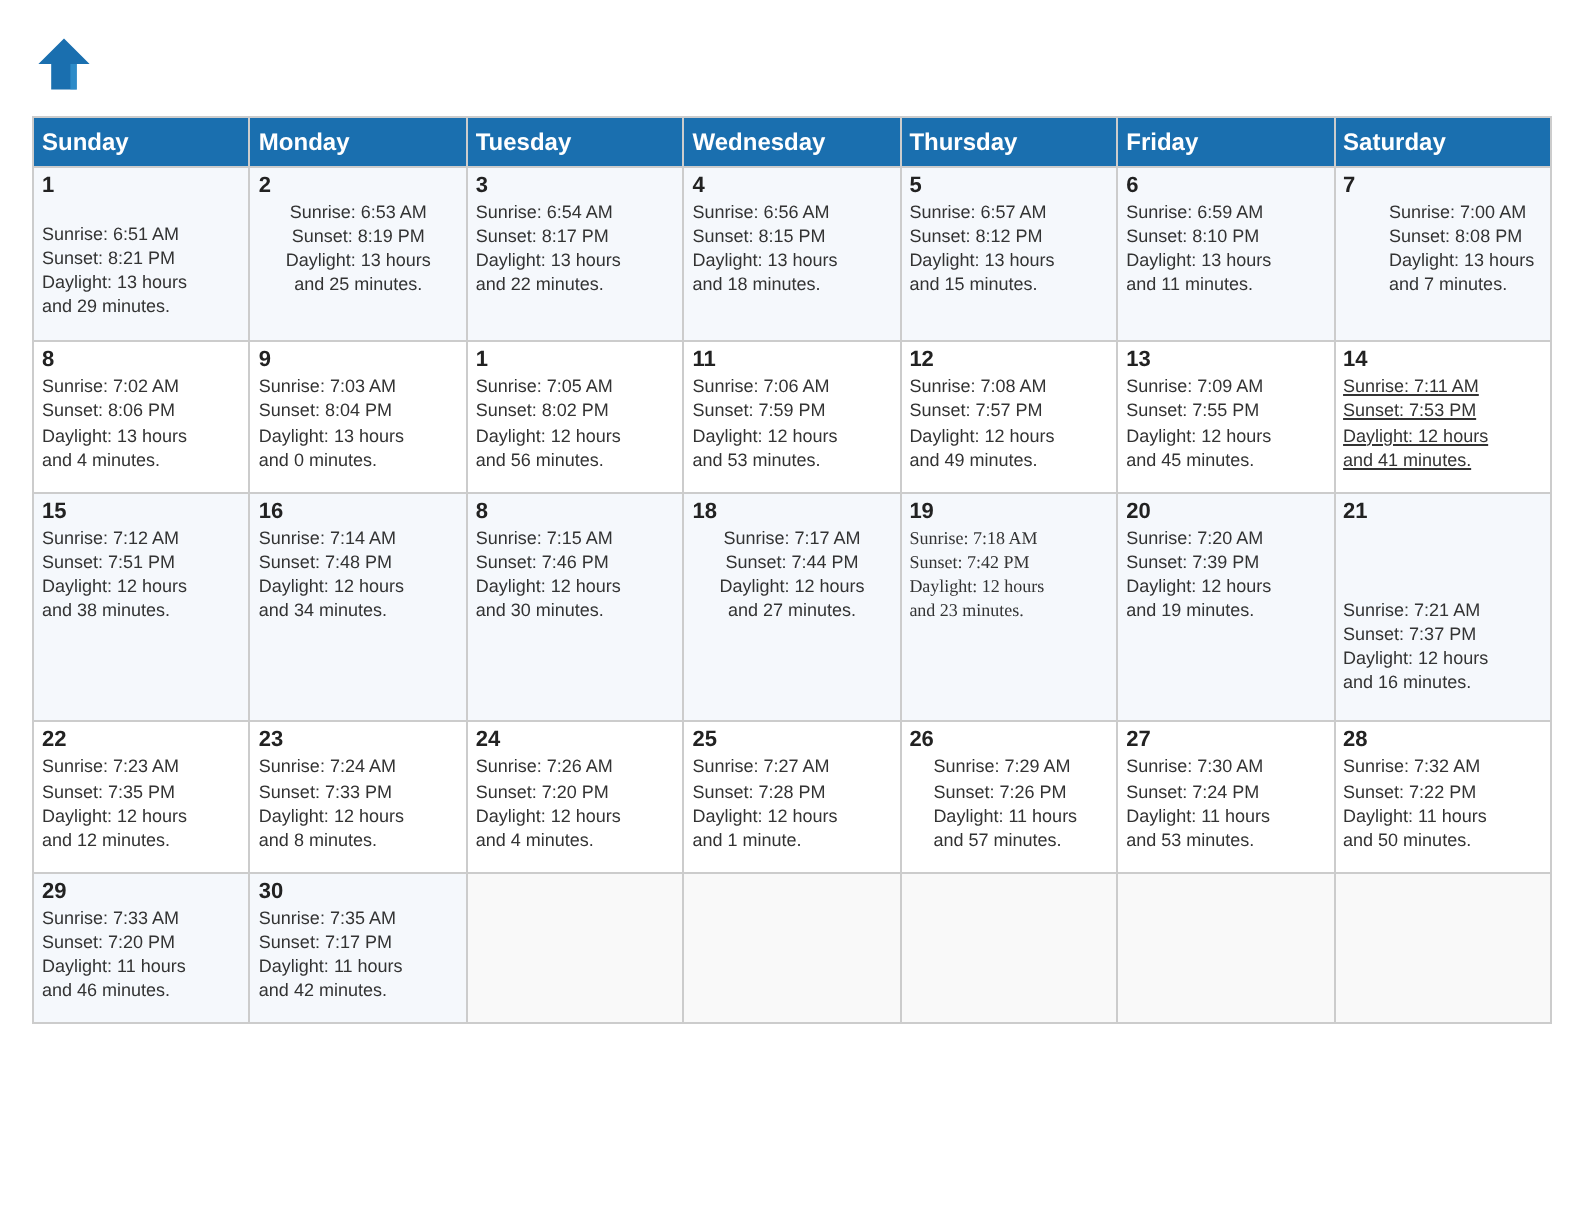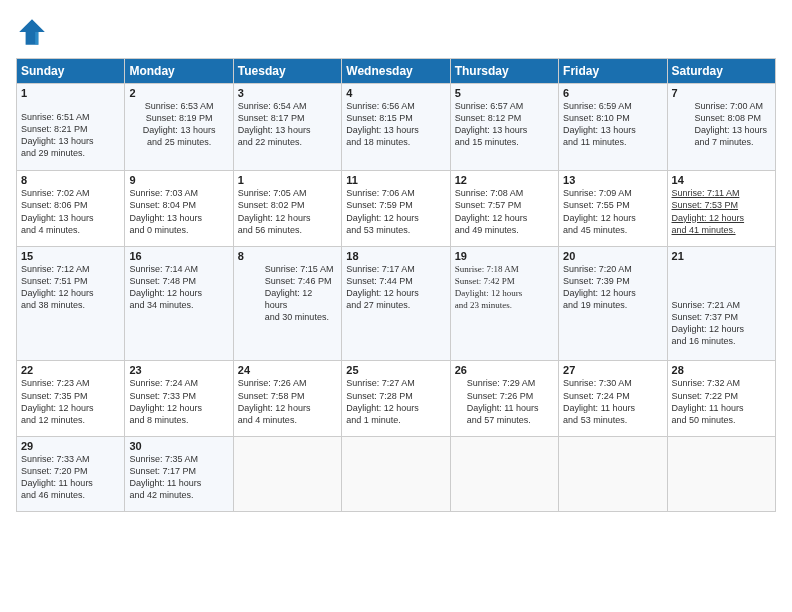--- a/index.html
+++ b/index.html
@@ -244,28 +244,28 @@
           </td>
           <td>
             <span class="day-num">16</span>
             <div class="day-info" style="white-space: pre-line;">Sunrise: 7:14 AM
 Sunset: 7:48 PM
 Daylight: 12 hours
 and 34 minutes.</div>
           </td>
           <td>
             <span class="day-num">8</span>
-            <div class="day-info" style="white-space: pre-line; margin-left: 27px;">Sunrise: 7:15 AM
+            <div class="day-info" style="white-space: pre-line;">Sunrise: 7:15 AM
 Sunset: 7:46 PM
 Daylight: 12 hours
 and 30 minutes.</div>
           </td>
           <td>
             <span class="day-num">18</span>
-            <div class="day-info" style="white-space: pre-line;">Sunrise: 7:17 AM
+            <div class="day-info" style="white-space: pre-line; text-align: center;">Sunrise: 7:17 AM
 Sunset: 7:44 PM
 Daylight: 12 hours
 and 27 minutes.</div>
           </td>
           <td>
             <span class="day-num">19</span>
             <div class="day-info" style="white-space: pre-line; font-family: Liberation Serif, serif;">Sunrise: 7:18 AM
 Sunset: 7:42 PM
 Daylight: 12 hours
 and 23 minutes.</div>
@@ -296,21 +296,21 @@
           <td>
             <span class="day-num">23</span>
             <div class="day-info" style="white-space: pre-line;">Sunrise: 7:24 AM
 Sunset: 7:33 PM
 Daylight: 12 hours
 and 8 minutes.</div>
           </td>
           <td>
             <span class="day-num">24</span>
             <div class="day-info" style="white-space: pre-line;">Sunrise: 7:26 AM
-Sunset: 7:58 PM
+Sunset: 7:20 PM
 Daylight: 12 hours
 and 4 minutes.</div>
           </td>
           <td>
             <span class="day-num">25</span>
             <div class="day-info" style="white-space: pre-line;">Sunrise: 7:27 AM
 Sunset: 7:28 PM
 Daylight: 12 hours
 and 1 minute.</div>
           </td>

